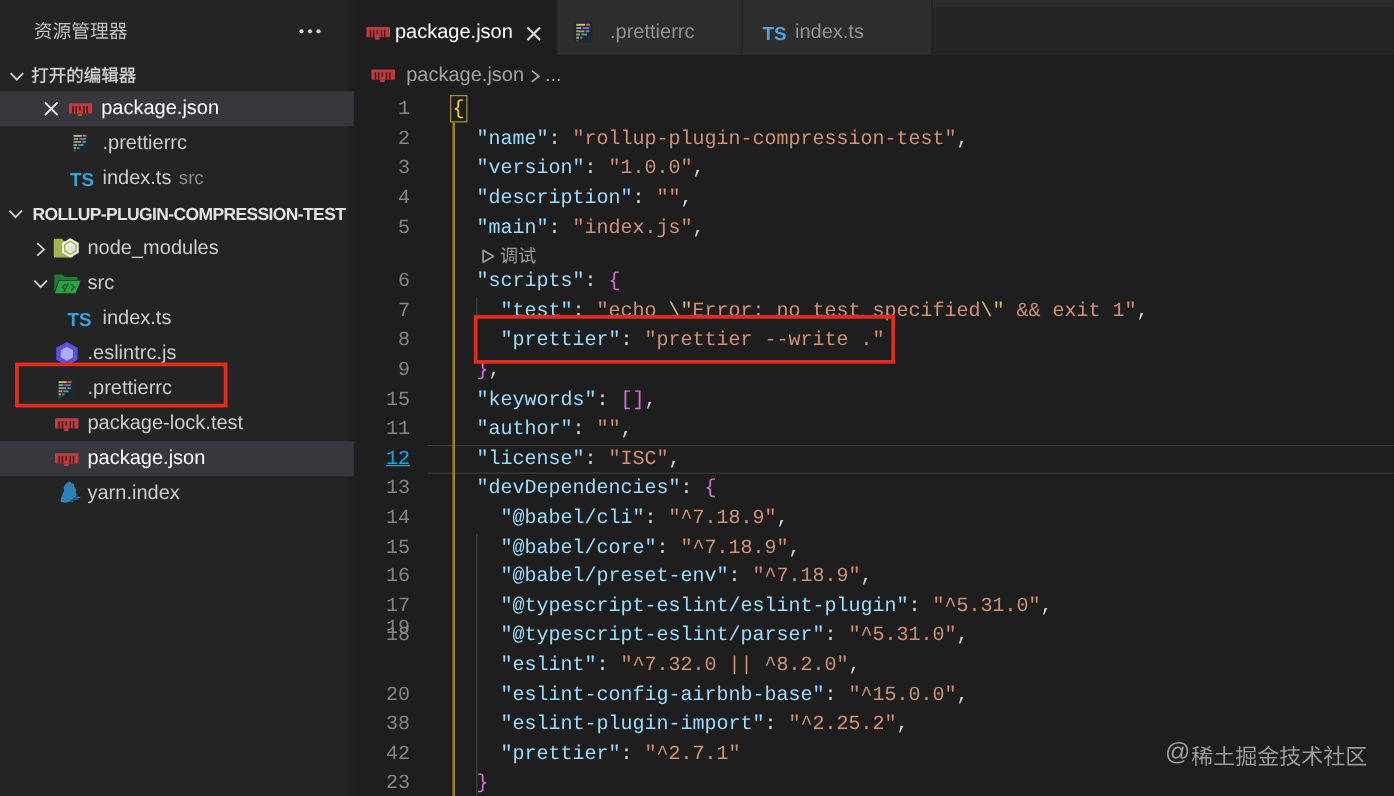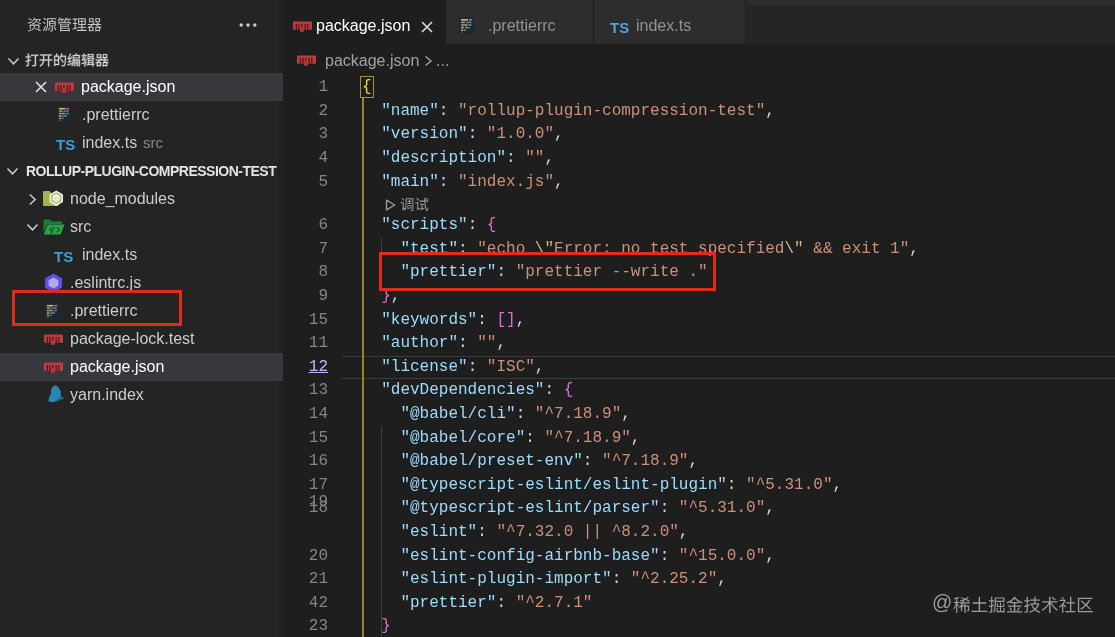--- a/index.html
+++ b/index.html
@@ -9,21 +9,21 @@
 .rowtxt { position:absolute; font-size:16px; color:#cccccc; line-height:28px; white-space:nowrap; }
 .sel { background:#37373d; }
 #tabbar { position:absolute; left:283px; top:0; width:832px; height:44px; background:#252526; }
 .tab { position:absolute; top:0; height:44px; }
 .tabtxt { position:absolute; top:17px; font-size:16px; white-space:nowrap; }
 pre.cl { position:absolute; left:362px; font:16px/23.6px "Liberation Mono",monospace; white-space:pre; }
 .w { color:#d4d4d4; } .k { color:#9cdcfe; } .s { color:#ce9178; } .e { color:#d7ba7d; }
 .g { color:#ffd700; } .p { color:#d670d6; }
 .gb { outline:1px solid rgba(210,180,80,0.75); outline-offset:1px; }
 .ln,.lnc { position:absolute; left:283px; width:45px; text-align:right; font:16px/23.6px "Liberation Mono",monospace; color:#858585; }
-.lnc { color:#c4b5fd;text-decoration:underline; }
+.lnc { color:#0ea5e9;text-decoration:underline; }
 
 </style></head><body>
 <div style="position:absolute;left:342px;top:355.8px;width:773px;height:23.6px;border-top:1px solid #3a3a3a;border-bottom:1px solid #3a3a3a"></div>
 <div style="position:absolute;left:361.5px;top:98px;width:2px;height:539px;background:#9c8426"></div>
 <div style="position:absolute;left:381px;top:238px;width:1px;height:47px;background:#404040"></div>
 <div style="position:absolute;left:381px;top:427px;width:1px;height:212px;background:#404040"></div>
 <div class="ln" style="top:76.2px">1</div>
 <div class="ln" style="top:99.8px">2</div>
 <div class="ln" style="top:123.4px">3</div>
 <div class="ln" style="top:147.0px">4</div>
@@ -36,21 +36,21 @@
 <div class="ln" style="top:332.2px">11</div>
 <div class="lnc" style="top:355.8px">12</div>
 <div class="ln" style="top:379.4px">13</div>
 <div class="ln" style="top:403.0px">14</div>
 <div class="ln" style="top:426.6px">15</div>
 <div class="ln" style="top:450.2px">16</div>
 <div class="ln" style="top:473.8px">17</div>
 <div class="ln" style="top:497.4px">18</div>
 <div class="ln" style="top:491px">19</div>
 <div class="ln" style="top:544.6px">20</div>
-<div class="ln" style="top:568.2px">21</div>
+<div class="ln" style="top:568.2px">38</div>
 <div class="ln" style="top:591.8px">42</div>
 <div class="ln" style="top:615.4px">23</div>
 <pre class="cl" style="top:76.2px"><span class="g gb">{</span></pre>
 <pre class="cl" style="top:99.8px"><span class="w">  </span><span class="k">"name"</span><span class="w">: </span><span class="s">"rollup-plugin-compression-test"</span><span class="w">,</span></pre>
 <pre class="cl" style="top:123.4px"><span class="w">  </span><span class="k">"version"</span><span class="w">: </span><span class="s">"1.0.0"</span><span class="w">,</span></pre>
 <pre class="cl" style="top:147.0px"><span class="w">  </span><span class="k">"description"</span><span class="w">: </span><span class="s">""</span><span class="w">,</span></pre>
 <pre class="cl" style="top:170.6px"><span class="w">  </span><span class="k">"main"</span><span class="w">: </span><span class="s">"index.js"</span><span class="w">,</span></pre>
 <div style="position:absolute;left:0;top:194.2px;height:20.0px;width:1115px">
     <svg style="position:absolute;left:385px;top:4.5px" width="11" height="12" viewBox="0 0 11 12">
       <path d="M1.5 1.2 L9.8 6 L1.5 10.8 Z" fill="none" stroke="#999999" stroke-width="1.4" stroke-linejoin="round"></path>

